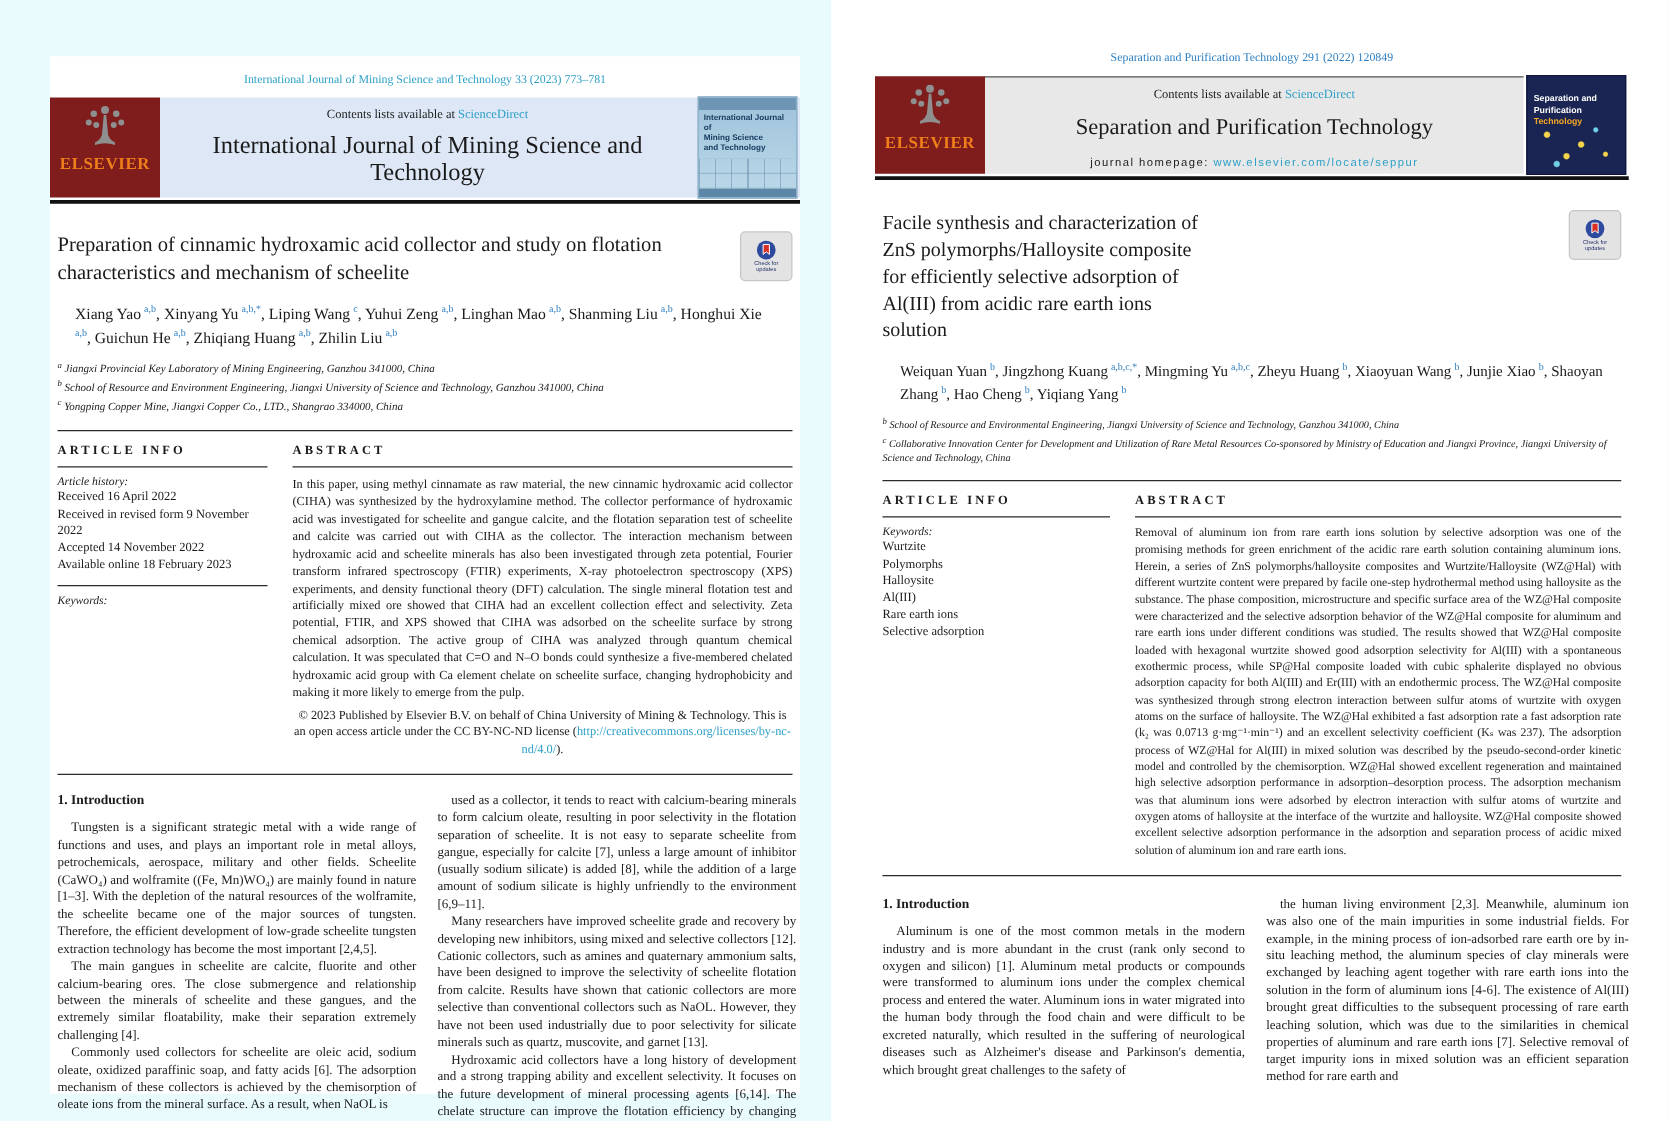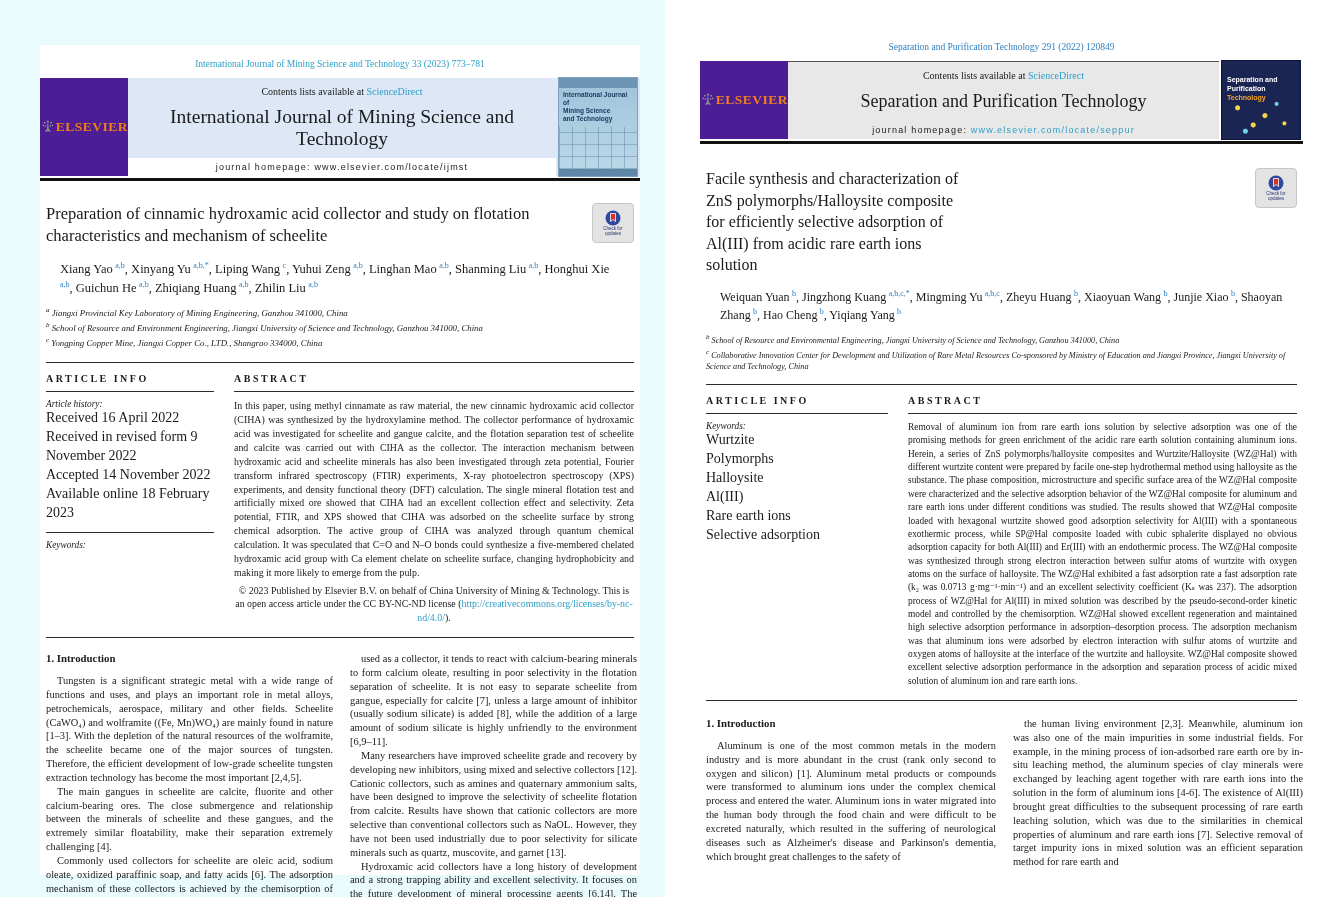--- a/index.html
+++ b/index.html
@@ -9,21 +9,21 @@
   .right-bg{position:absolute;left:665px;top:0;width:670px;height:897px;background:#ffffff;}
   .page{position:absolute;background:#fff;}
   .page-left{left:40px;top:45px;width:600px;height:830px;padding:0;}
   .page-right{left:700px;top:20px;width:603px;height:862px;}
 
   .cite{text-align:center;font-size:9.5px;margin-top:14px;}
   .teal{color:#2d9fc6;text-decoration:none;}
   .blue{color:#2d7fc1;text-decoration:none;}
 
   .header-row{display:flex;margin-top:9px;align-items:stretch;}
-  .logo-col{width:88px;background:#4c1d95;display:flex;flex-direction:row;align-items:center;justify-content:flex-start;padding-bottom:2px;}
+  .logo-col{width:88px;background:#7f1d1d;display:flex;flex-direction:column;align-items:center;justify-content:flex-start;padding-bottom:2px;}
   .elsevier-txt{color:#ef7f1a;font-size:13.5px;font-weight:bold;letter-spacing:.5px;margin-top:1px;}
   .center-col{flex:1;display:flex;flex-direction:column;text-align:center;}
   .hdr-blue{background:#dde7f6;}
   .hdr-gray{background:#e8e8e8;border-top:1px solid #555;}
   .contents-line{font-size:10px;padding-top:8px;}
   .journal-title{font-size:19.5px;padding:9px 0 8px;}
   .journal-title-sm{font-size:18px;padding:10px 0 9px;}
   .homepage{font-family:"Liberation Sans","DejaVu Sans",sans-serif;font-size:9px;letter-spacing:1.2px;padding:4px 0 4px;}
   .homepage-white{background:#fff;margin:0 0 0 0;}
   .cover-col{width:84px;display:flex;align-items:center;justify-content:center;}
@@ -59,21 +59,21 @@
   .affs{padding:0 6px;margin-top:8px;font-style:italic;font-size:8.8px;line-height:1.45;}
   .affs sup{font-size:7px;color:#1a1a1a;}
 
   .info-block{margin:13px 6px 0;border-top:1px solid #2a2a2a;border-bottom:1px solid #2a2a2a;display:flex;gap:20px;padding:10px 0 12px;}
   .info-col{width:168px;flex:none;}
   .abs-col{flex:1;}
   .sec-head{font-size:10px;font-weight:bold;letter-spacing:2.5px;}
   .head-rule{border-bottom:1px solid #2a2a2a;margin:7px 0 7px;}
   .mini-rule{border-bottom:1px solid #2a2a2a;margin:9px 0 7px;}
   .info-label{font-style:italic;font-size:9.3px;}
-  .info-line{font-size:14px;line-height:1.35;}
+  .info-line{font-size:10px;line-height:1.35;}
   .abs-text{font-size:9.9px;line-height:1.4;text-align:justify;margin:0;}
   .abs-copy{font-size:9.9px;line-height:1.4;text-align:center;margin:4px 0 0;}
 
   .intro{display:flex;gap:17px;margin:14px 6px 0;}
   .col{width:287px;flex:none;display:flex;flex-direction:column;}
   .intro-head{font-size:10.8px;font-weight:bold;margin:0 0 10px;}
   .ip{font-size:10.4px;line-height:1.33;text-align:justify;margin:0;text-indent:11px;}
 
   .pr-cite{margin-top:22px;}
   .pr-title{font-size:16px;}
@@ -105,24 +105,20 @@
           </g>
         </svg>
         <div class="elsevier-txt">ELSEVIER</div>
       </div>
       <div class="center-col hdr-blue">
         <div class="contents-line">
           <span>Contents lists available at</span>
           <a class="teal">ScienceDirect</a>
         </div>
         <div class="journal-title">International Journal of Mining Science and Technology</div>
-        <div class="homepage homepage-white">
-          <span>journal homepage:</span>
-          <a style="color:#1a1a1a;text-decoration:none;">www.elsevier.com/locate/ijmst</a>
-        </div>
       </div>
       <div class="cover-col hdr-blue">
         <div class="cover cover-l">
           <div class="cov-top"></div>
           <div class="cov-title">
             <div>International Journal of</div>
             <div>Mining Science</div>
             <div>and Technology</div>
           </div>
           <div class="cov-grid"></div>

